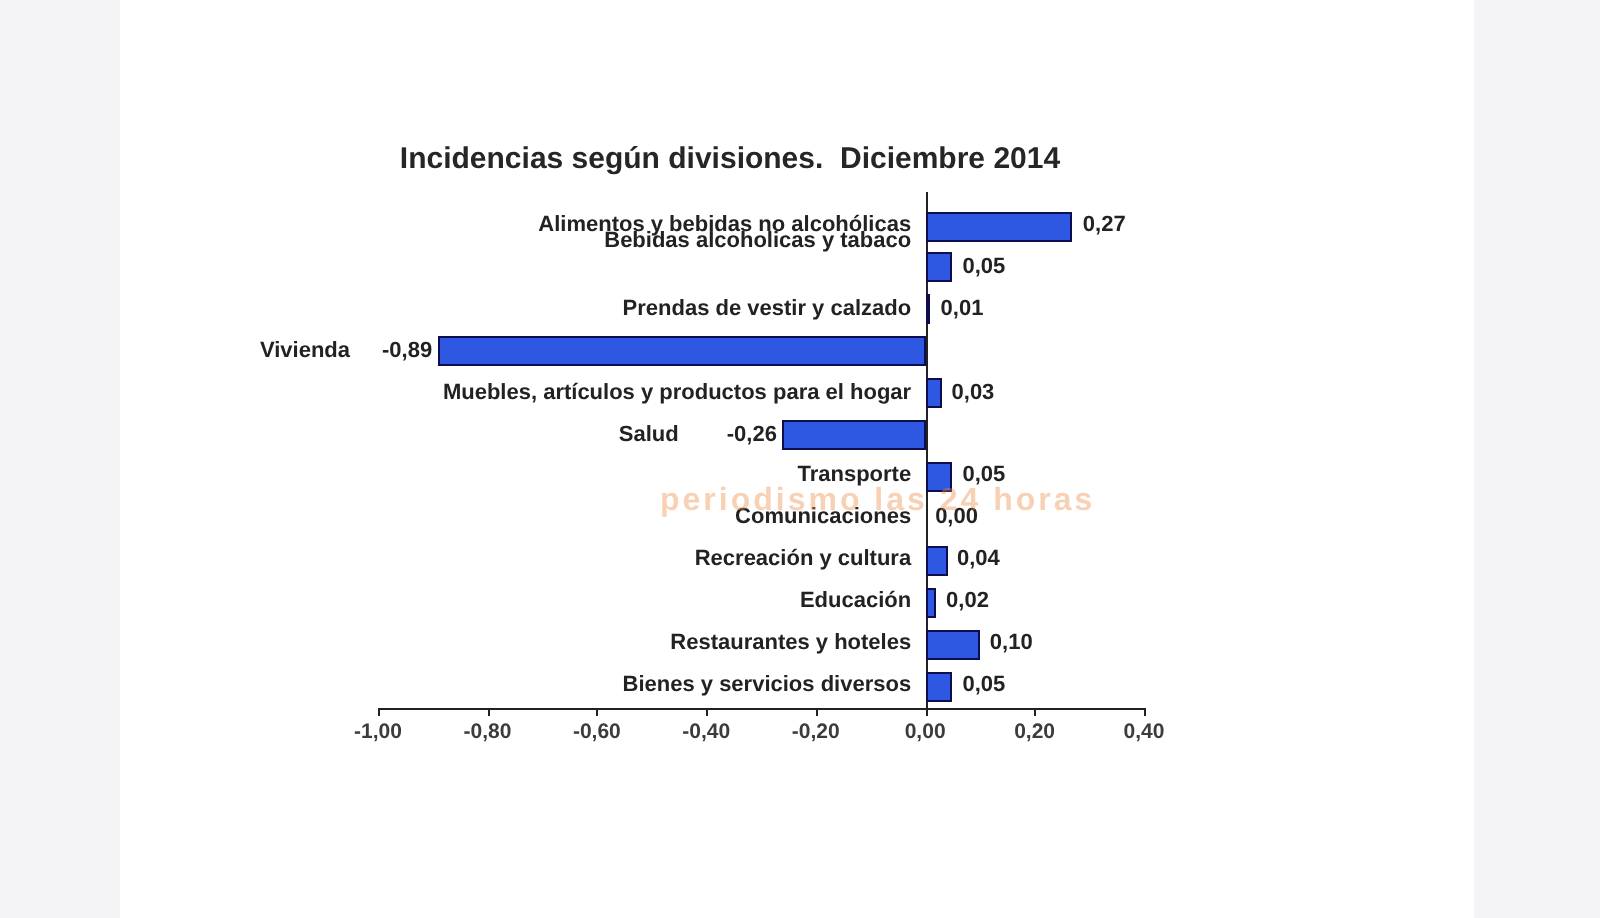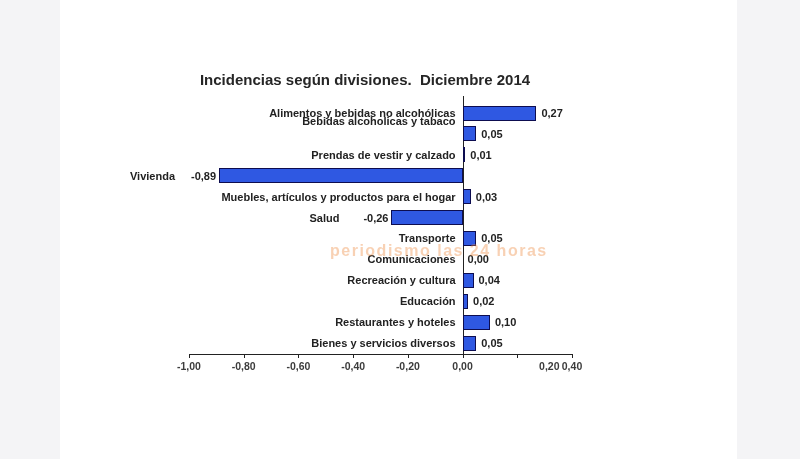--- a/index.html
+++ b/index.html
@@ -98,19 +98,19 @@
       <div class="tick-label" style="left: 243.714px; top: 360px;">-0,80</div>
       <div class="tick" style="left: 298.429px; top: 354px;"></div>
       <div class="tick-label" style="left: 298.429px; top: 360px;">-0,60</div>
       <div class="tick" style="left: 353.143px; top: 354px;"></div>
       <div class="tick-label" style="left: 353.143px; top: 360px;">-0,40</div>
       <div class="tick" style="left: 407.857px; top: 354px;"></div>
       <div class="tick-label" style="left: 407.857px; top: 360px;">-0,20</div>
       <div class="tick" style="left: 462.571px; top: 354px;"></div>
       <div class="tick-label" style="left: 462.571px; top: 360px;">0,00</div>
       <div class="tick" style="left: 517.286px; top: 354px;"></div>
-      <div class="tick-label" style="left: 517.286px; top: 360px; margin-left: 32px;">0,20</div>
+      <div class="tick-label" style="left: 517.286px; top: 360px;">0,20</div>
       <div class="tick" style="left: 572px; top: 354px;"></div>
       <div class="tick-label" style="left: 572px; top: 360px;">0,40</div>
     </div>
 
   <div class="wm-tagline">periodismo las 24 horas</div>
 </div>
 
 </body></html>

